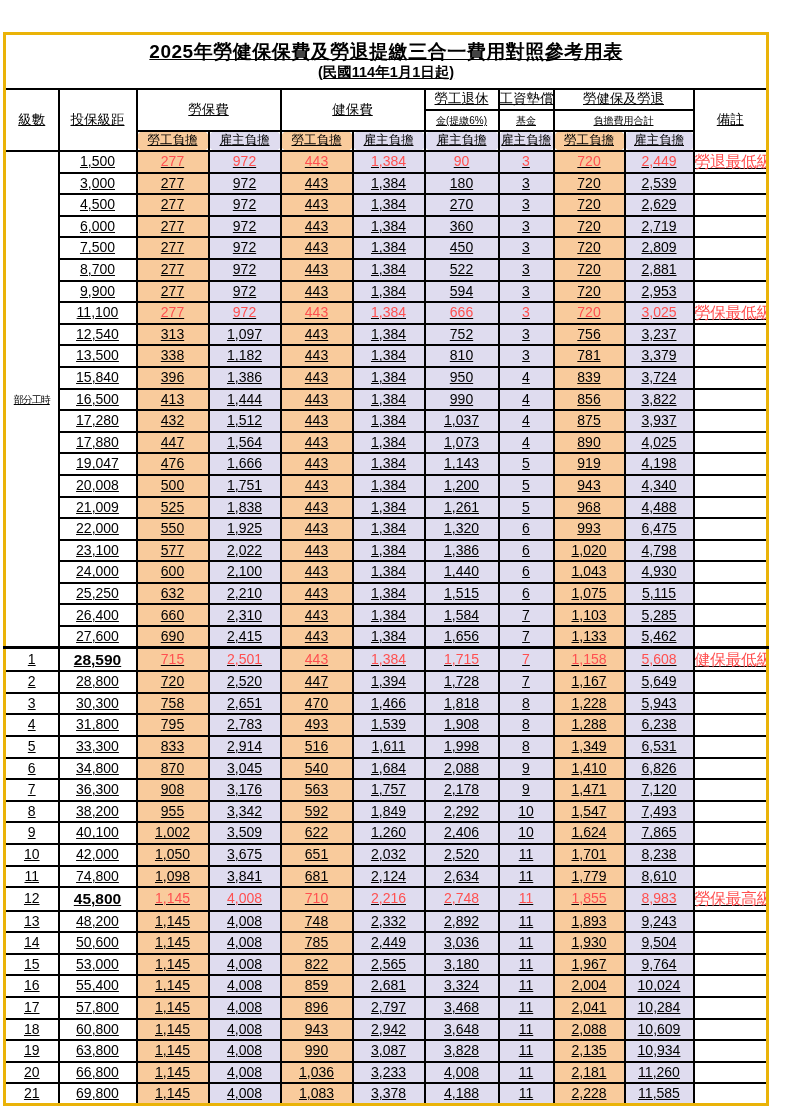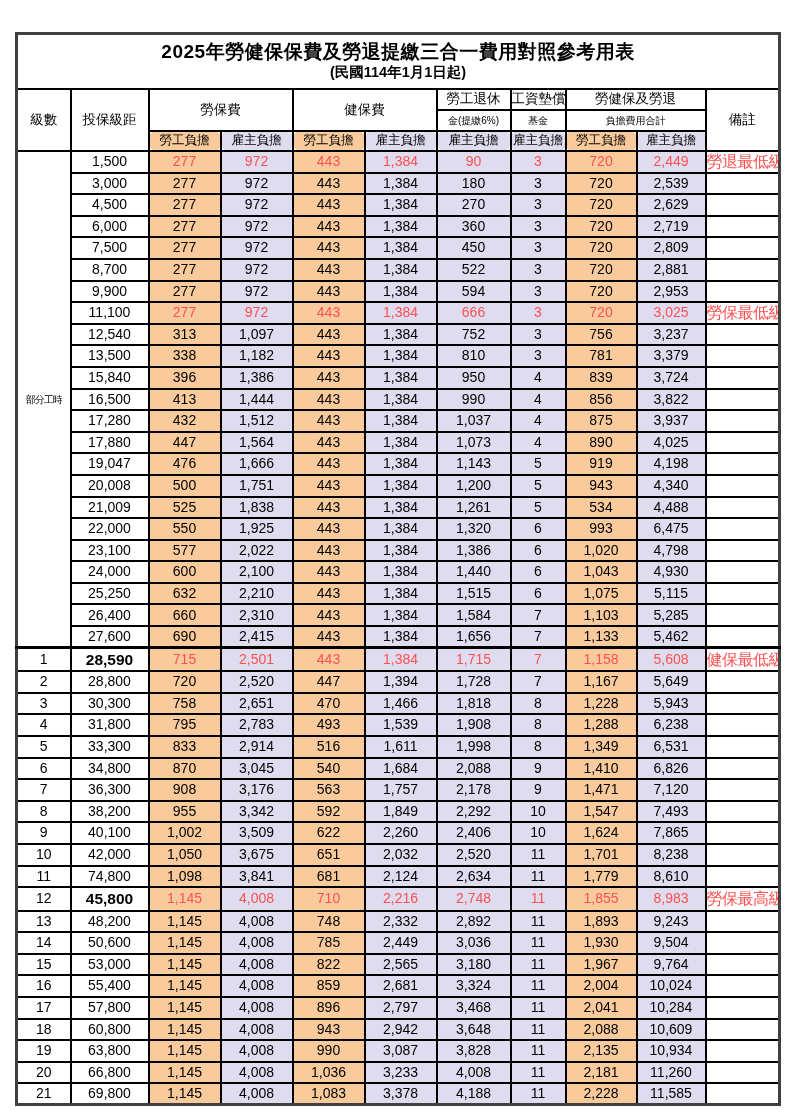--- a/index.html
+++ b/index.html
@@ -3,22 +3,23 @@
 <meta charset="utf-8">
 <style>
   html,body{margin:0;padding:0;background:#ffffff;}
   body{
     width:791px;height:1120px;position:relative;
     font-family:"Liberation Sans","DejaVu Sans",sans-serif;
     color:#000;
   }
   table{
     border-collapse:collapse;table-layout:fixed;
-    position:absolute;left:15px;top:32px;width:763px;
-    border:3px solid #404040;
+    position:absolute;left:3px;top:32px;width:763px;
+    border:3px solid #eab308;
+    text-decoration:underline;
   }
   td{
     border:2px solid #000;
     text-align:center;vertical-align:middle;
     padding:0;overflow:hidden;white-space:nowrap;
     font-size:14px;line-height:1.1;
   }
   .title-cell{height:53px;border-bottom:2px solid #000;}
   .title-line{font-size:19px;font-weight:bold;letter-spacing:.5px;}
   .subtitle-line{font-size:14.5px;font-weight:bold;margin-top:2px;}
@@ -278,21 +279,21 @@
         <td class="cell-note"></td>
       </tr>
       <tr class="data-row">
         <td class="cell-bracket">21,009</td>
         <td class="emp val">525</td>
         <td class="er val">1,838</td>
         <td class="emp val">443</td>
         <td class="er val">1,384</td>
         <td class="er val">1,261</td>
         <td class="er val">5</td>
-        <td class="emp val">534</td>
+        <td class="emp val">968</td>
         <td class="er val">4,488</td>
         <td class="cell-note"></td>
       </tr>
       <tr class="data-row">
         <td class="cell-bracket">22,000</td>
         <td class="emp val">550</td>
         <td class="er val">1,925</td>
         <td class="emp val">443</td>
         <td class="er val">1,384</td>
         <td class="er val">1,320</td>
@@ -464,21 +465,21 @@
         <td class="emp val">1,547</td>
         <td class="er val">7,493</td>
         <td class="cell-note"></td>
       </tr>
       <tr class="data-row">
         <td class="cell-level">9</td>
         <td class="cell-bracket">40,100</td>
         <td class="emp val">1,002</td>
         <td class="er val">3,509</td>
         <td class="emp val">622</td>
-        <td class="er val">2,260</td>
+        <td class="er val">1,260</td>
         <td class="er val">2,406</td>
         <td class="er val">10</td>
         <td class="emp val">1,624</td>
         <td class="er val">7,865</td>
         <td class="cell-note"></td>
       </tr>
       <tr class="data-row">
         <td class="cell-level">10</td>
         <td class="cell-bracket">42,000</td>
         <td class="emp val">1,050</td>

